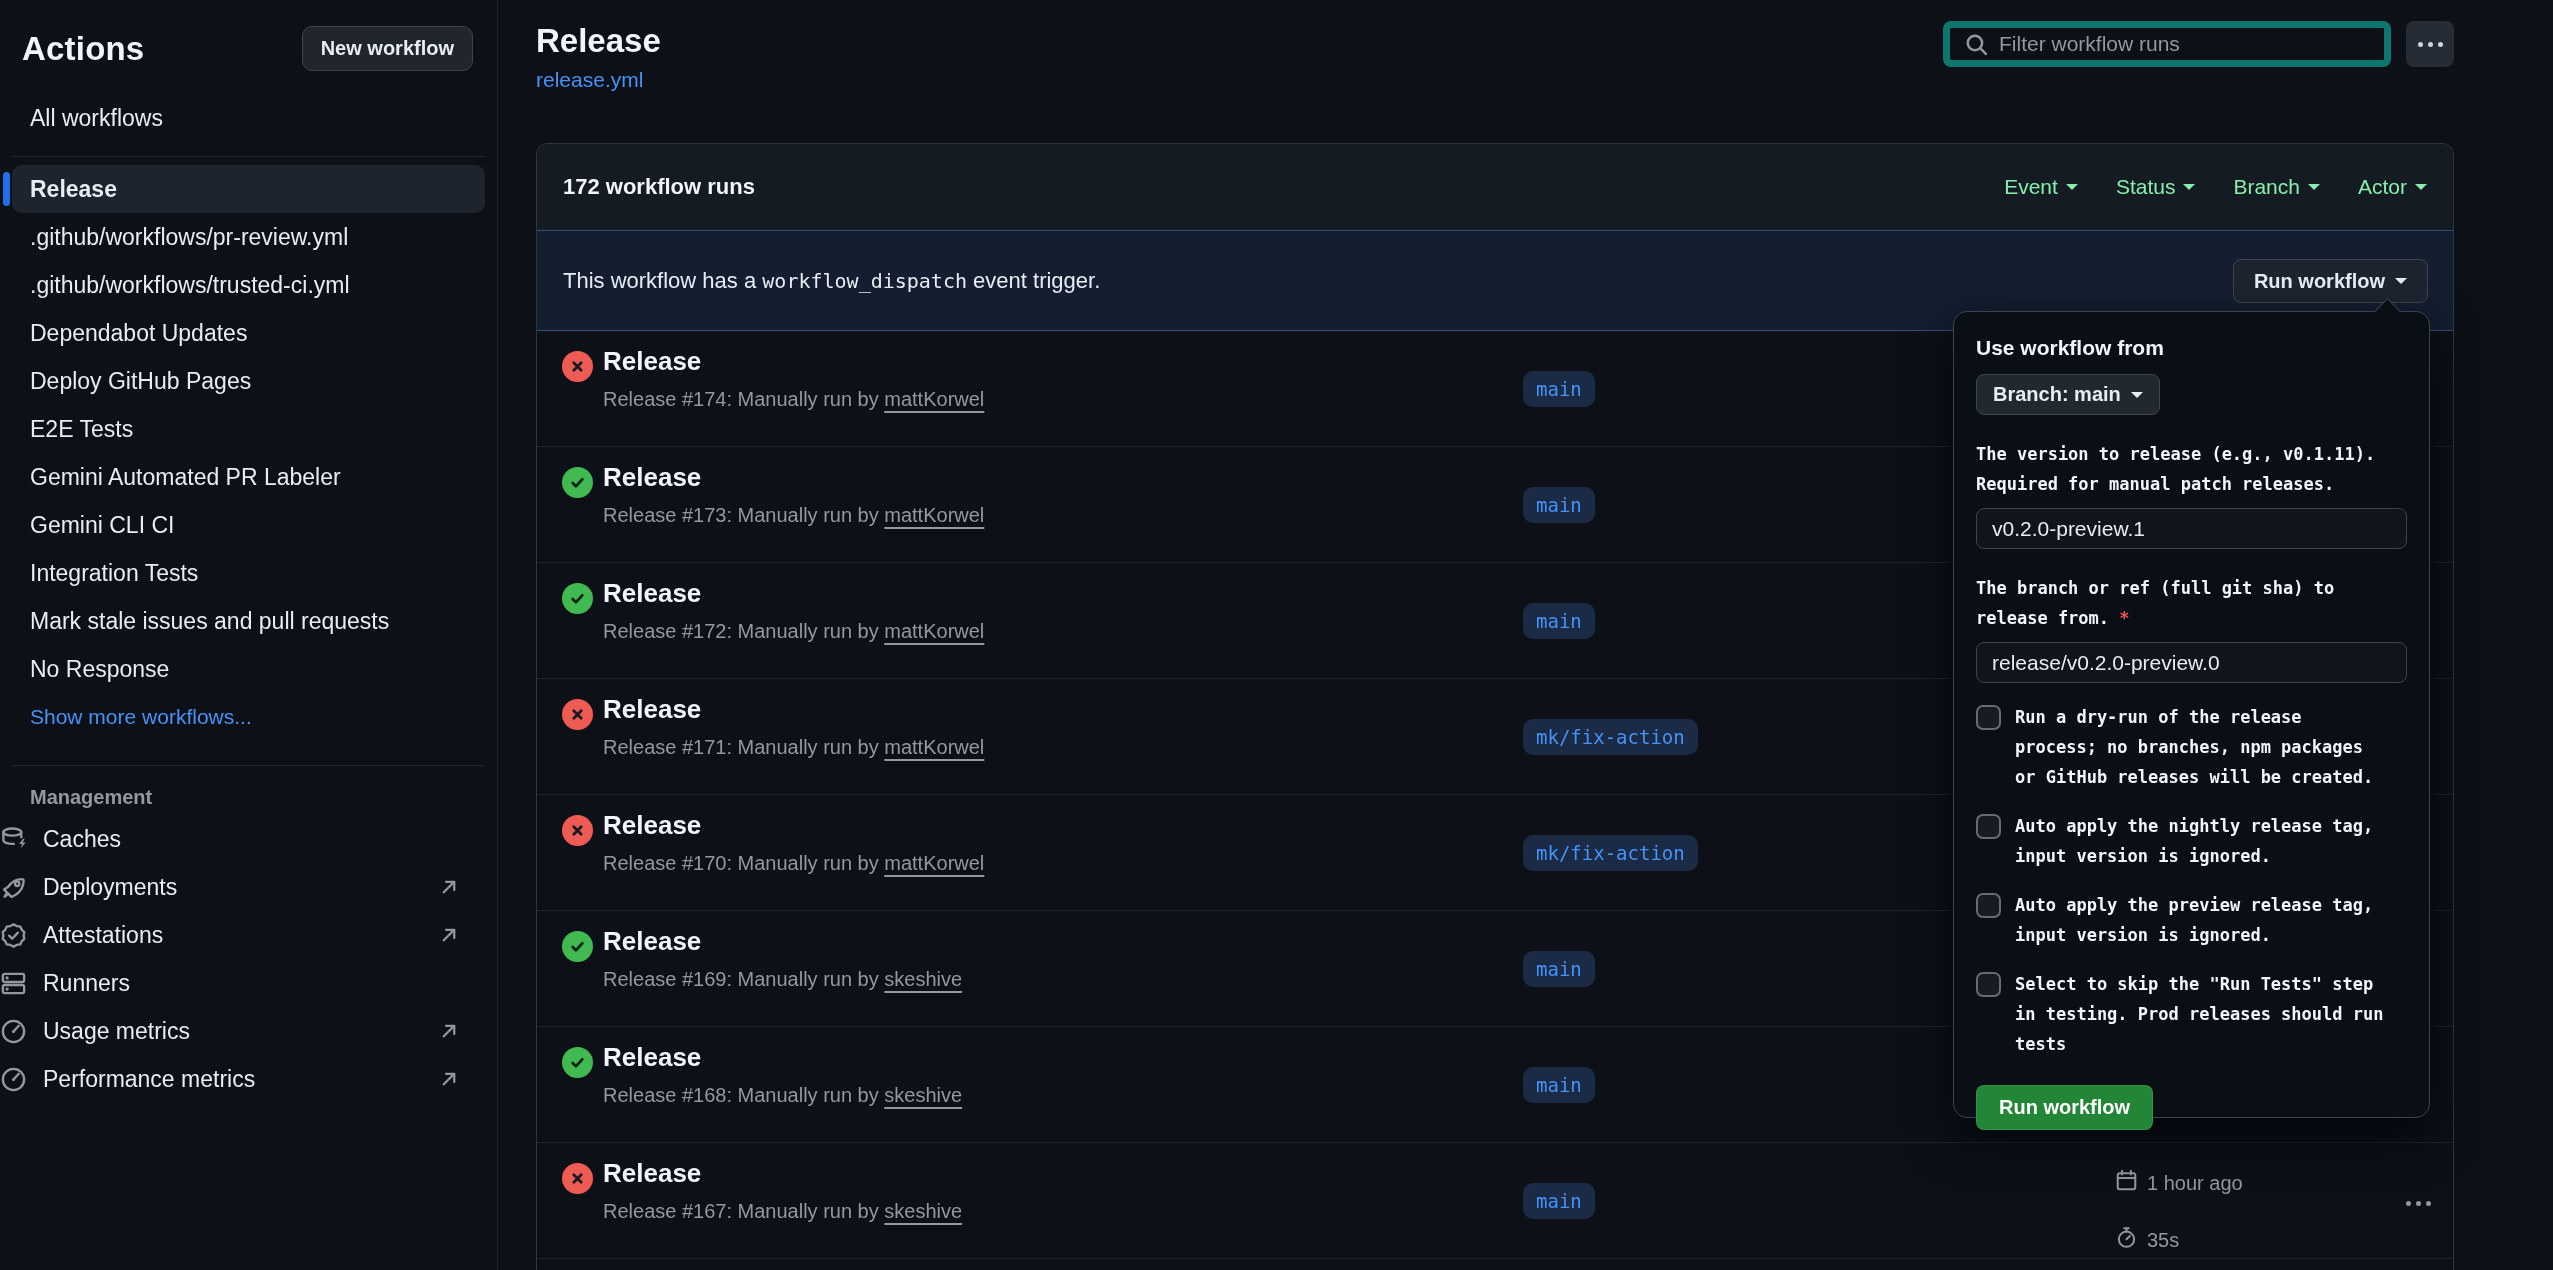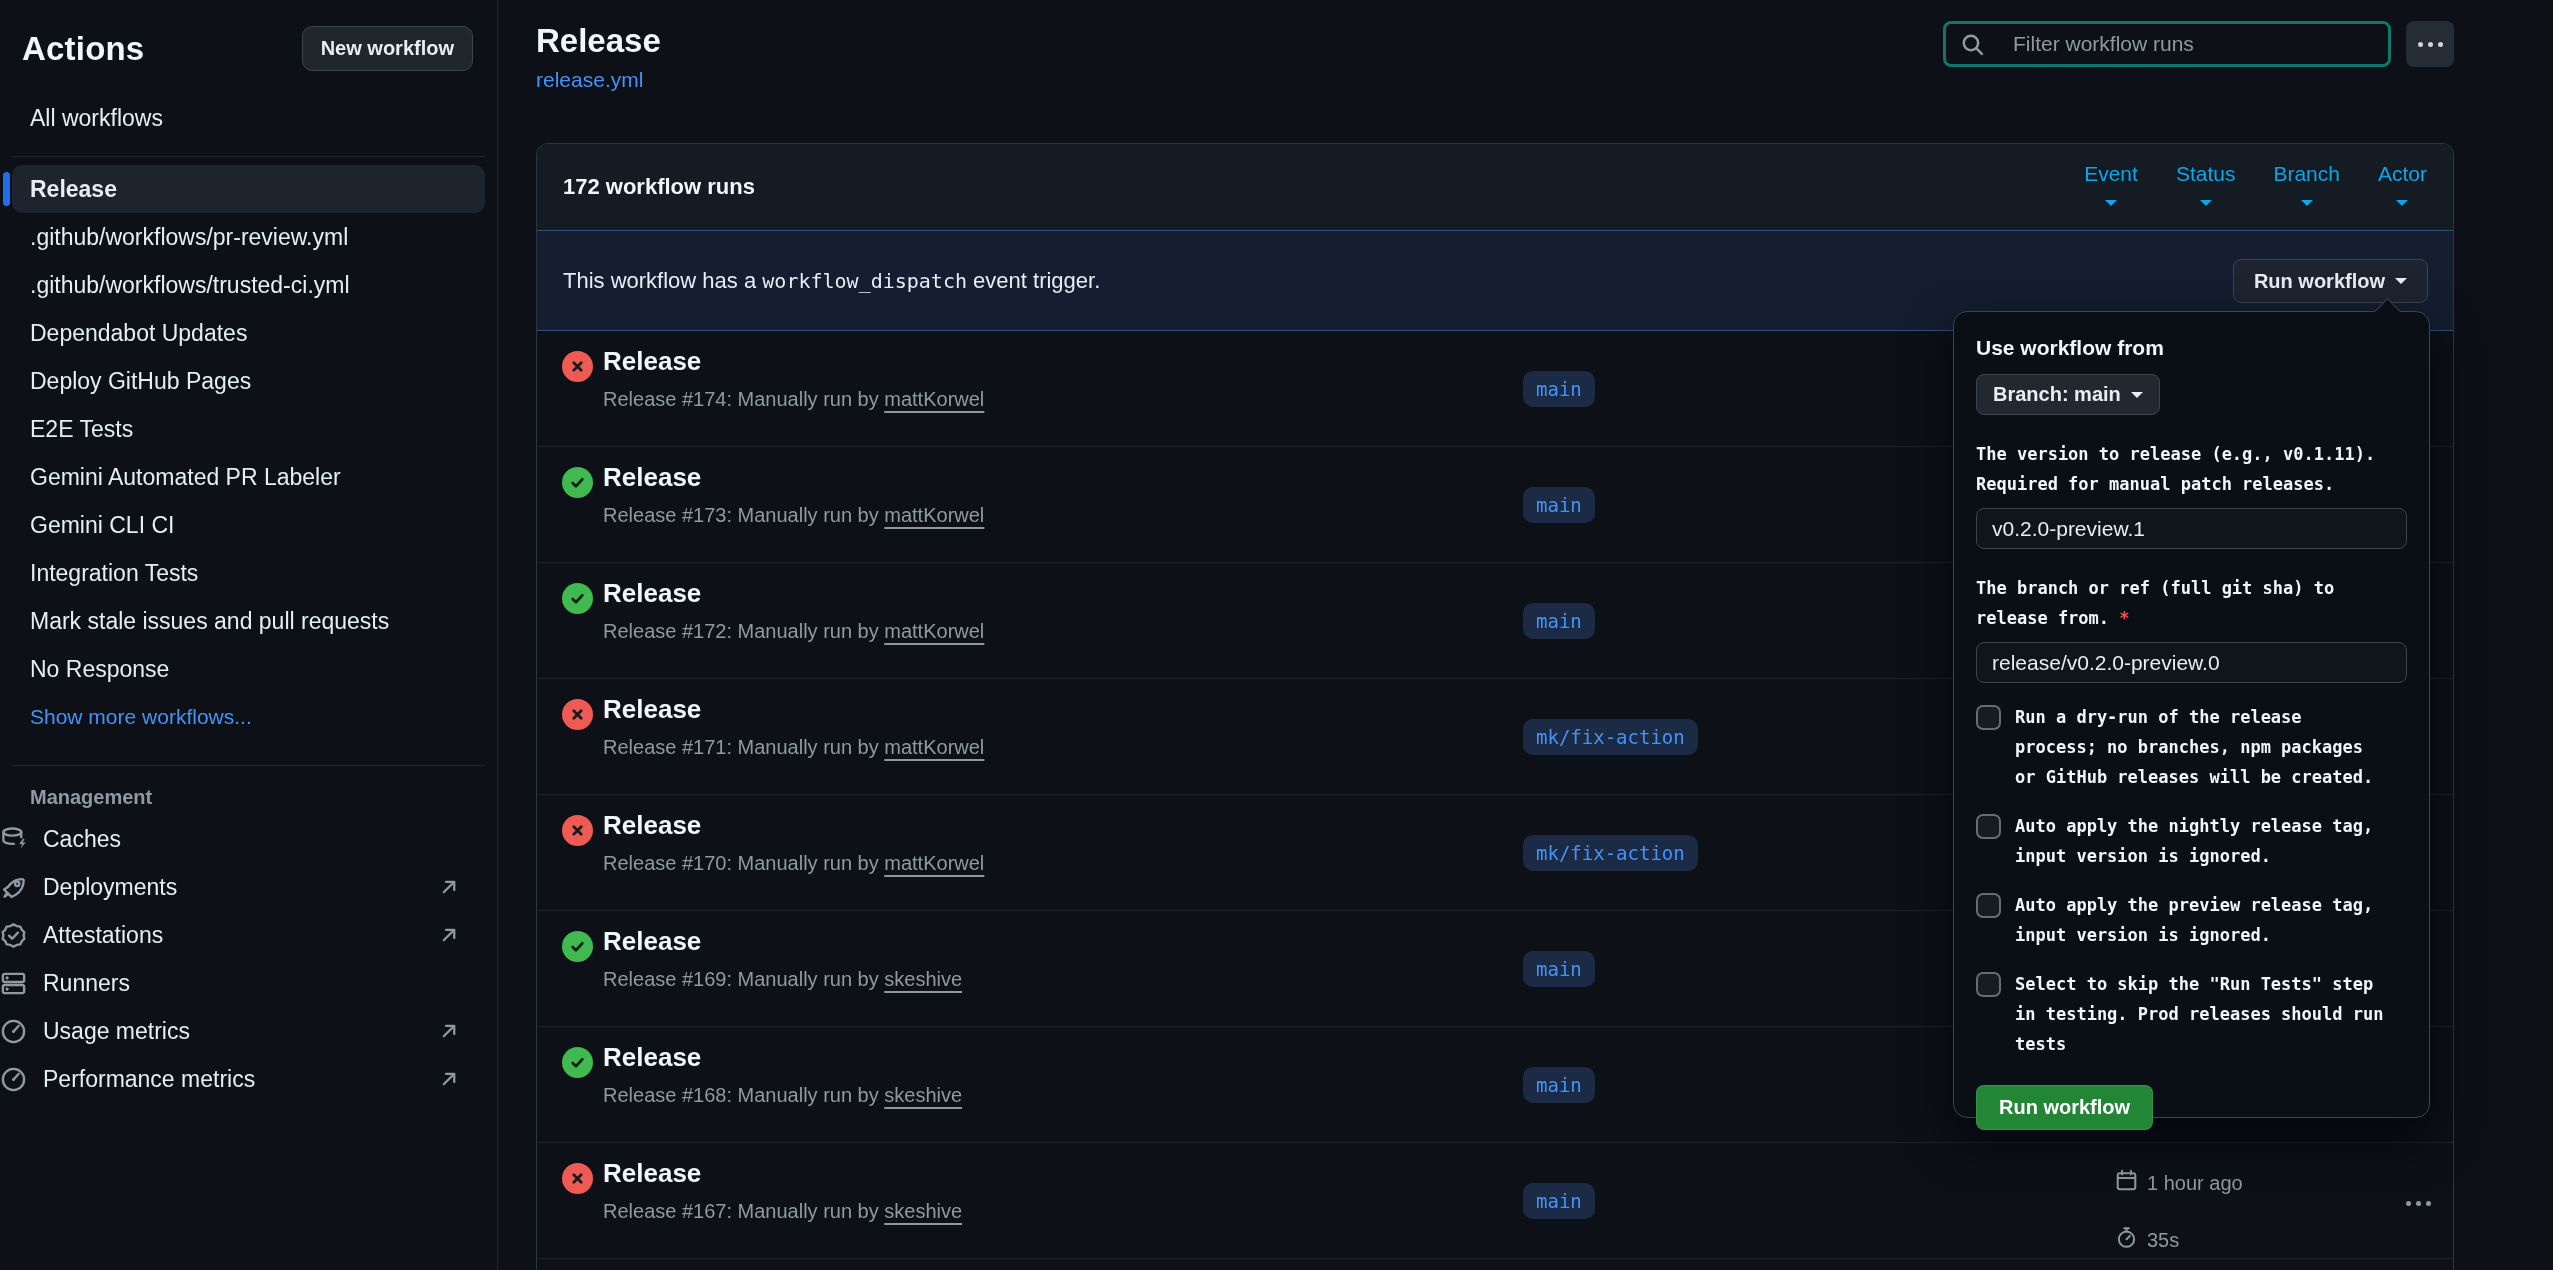--- a/index.html
+++ b/index.html
@@ -46,22 +46,22 @@
   .mgmt-item .ext {
     position:absolute; right:36px; width:24px; height:24px; color:#9198a1; display:flex;
   }
   .mgmt-item .ext svg { width:100%; height:100%; }
 
   
   .page-title { position:absolute; left:536px; top:22px; font-size:33px; font-weight:bold; color:#f0f6fc; }
   .workflow-file-link { position:absolute; left:536px; top:68px; font-size:21px; color:#4493f8; cursor:pointer; }
   .filter-box {
     position:absolute; left:1943px; top:21px; width:448px; height:46px;
-    border:3px solid #0f766e; border-radius:8px; background:#0d1117;
-    display:flex; align-items:center; padding:0 14px; gap:28px;
+    border:7px solid #0f766e; border-radius:8px; background:#0d1117;
+    display:flex; align-items:center; padding:0 14px; gap:10px;
   }
   .filter-box .mag { width:25px; height:25px; color:#9198a1; flex:0 0 25px; }
   .filter-box input {
     background:transparent; border:none; outline:none; color:#e6edf3;
     font-size:21px; width:100%; font-family:"Liberation Sans", sans-serif;
   }
   .filter-box input::placeholder { color:#9198a1; }
   .kebab-btn {
     position:absolute; left:2406px; top:21px; width:48px; height:46px;
     background:#262c36; border:none; border-radius:8px; cursor:pointer;
@@ -74,21 +74,21 @@
     position:absolute; left:536px; top:143px; width:1918px; height:1127px;
     border:1px solid #30363d; border-bottom:none; border-radius:12px 12px 0 0;
     background:#0d1117; overflow:hidden;
   }
   .runs-header {
     height:86px; background:#151b23; display:flex; align-items:center;
     justify-content:space-between; padding:0 26px;
   }
   .runs-count { font-size:22px; font-weight:bold; color:#f0f6fc; }
   .runs-filters { display:flex; gap:38px; }
-  .filter-dd { display:flex; align-items:center; gap:8px; color:#0ea5e9; font-size:21px; cursor:pointer;flex-direction:column; }
+  .filter-dd { display:flex; align-items:center; gap:8px; color:#86efac; font-size:21px; cursor:pointer; }
   .caret { width:0; height:0; border:6px solid transparent; border-top-color:currentColor; margin-top:6px; }
 
   .dispatch-banner {
     position:relative; height:101px; background:#141e30;
     border-top:1px solid #34507e; border-bottom:1px solid #34507e;
     display:flex; align-items:center; padding:0 26px;
   }
   .dispatch-banner-text { font-size:22px; color:#e6edf3; }
   .dispatch-banner-text code { font-family:"DejaVu Sans Mono", monospace; font-size:20px; }
   .btn-run-outline {

